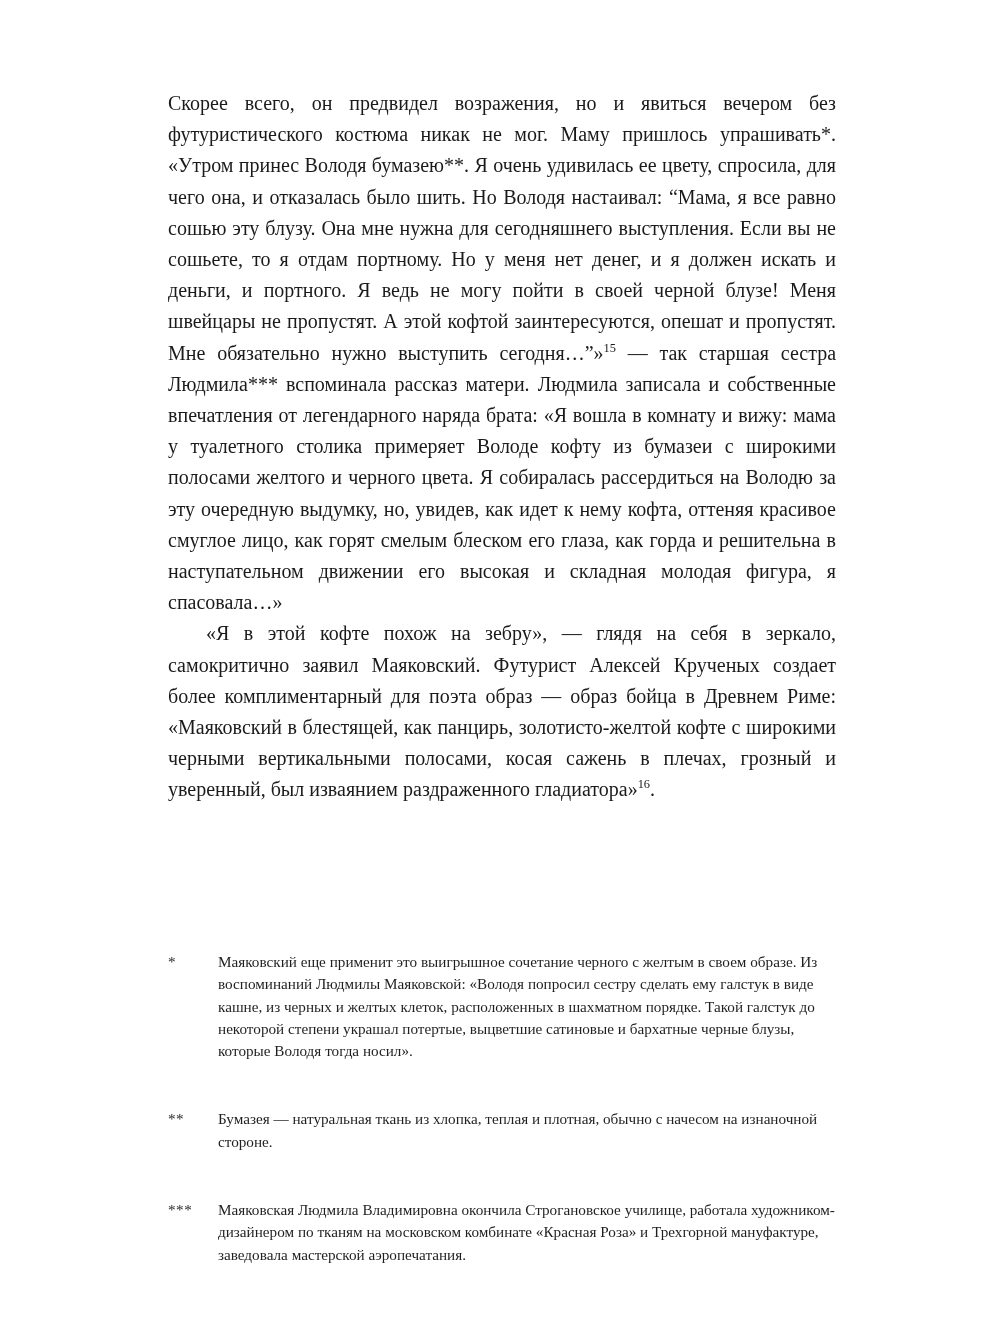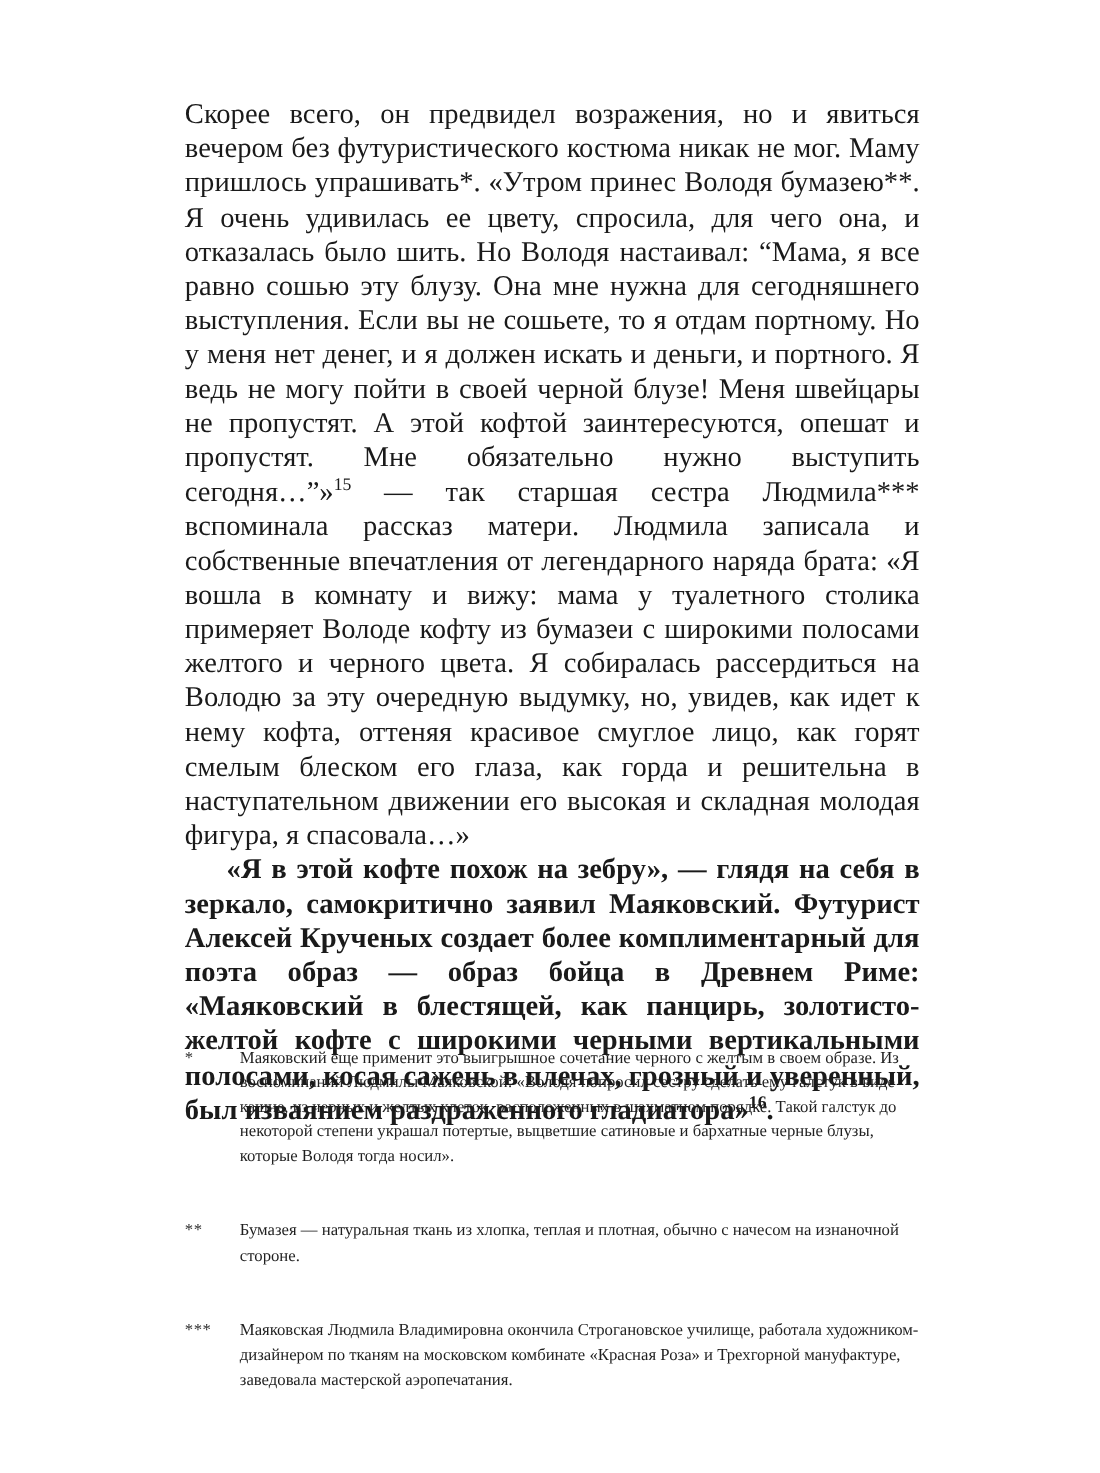--- a/index.html
+++ b/index.html
@@ -19,34 +19,33 @@
 
   
   .body-block {
     position: absolute;
     left: 168px;
     top: 88px;
     width: 668px;
   }
   .para {
     margin: 0;
-    font-size: 26px;
+    font-size: 20px;
     line-height: 31.2px;
     text-align: justify;
     text-justify: inter-word;
     color: #1a1a1a;
     hyphens: manual;
     -webkit-hyphens: manual;
   }
   .para.indent {
     text-indent: 38px;
   }
   .para + .para {
     margin-top: 0;
-    font-weight: bold;
   }
   sup.fn {
     font-size: 0.62em;
     vertical-align: super;
     line-height: 0;
   }
 
   
   .footnotes {
     position: absolute;

